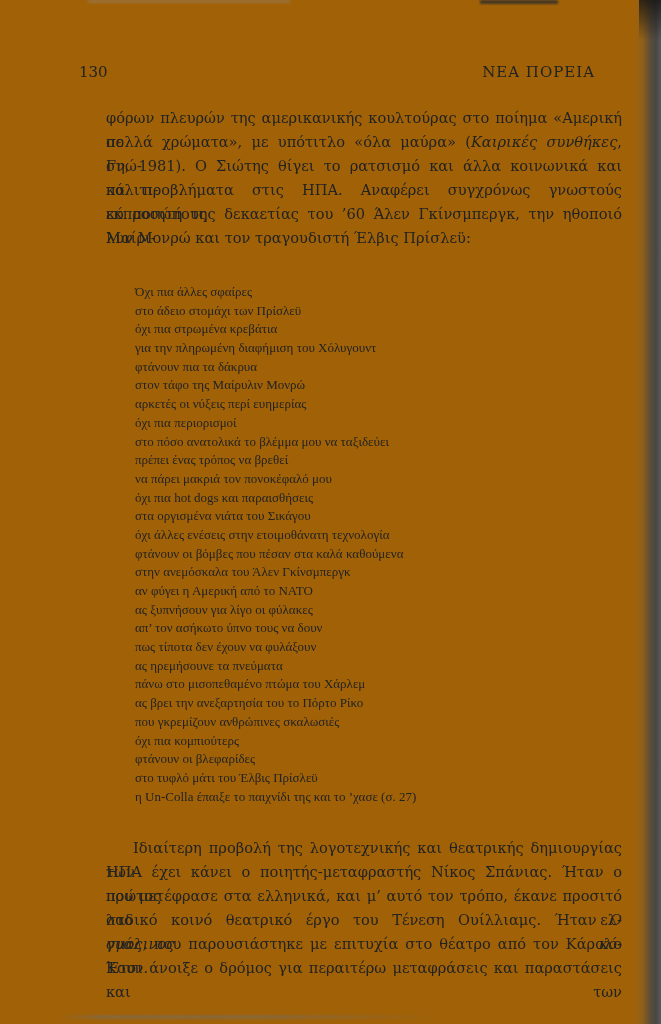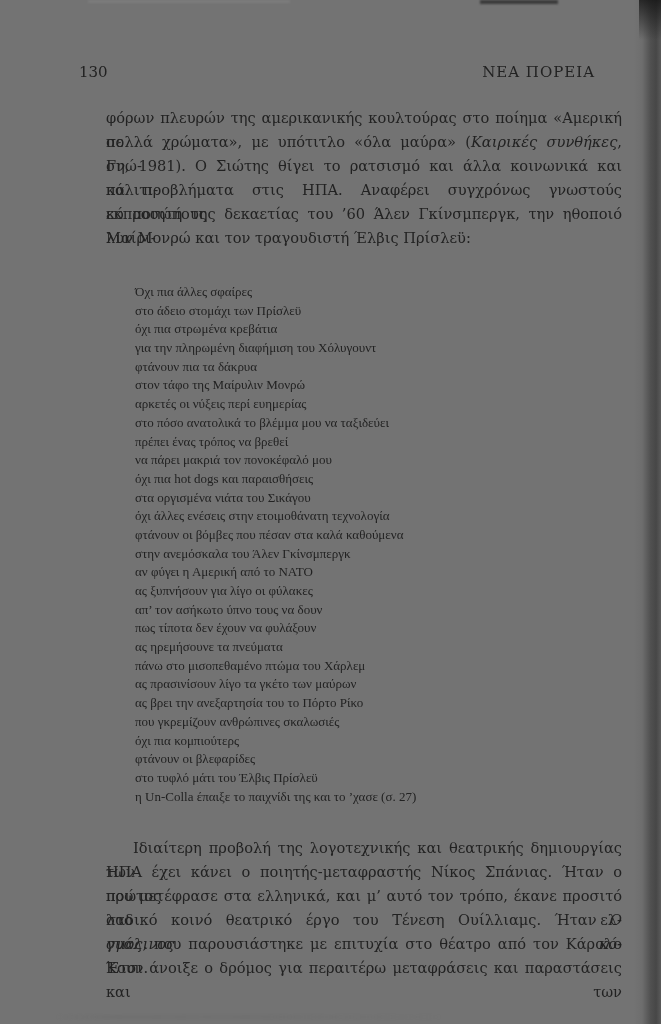--- a/index.html
+++ b/index.html
@@ -1,18 +1,18 @@
 <!DOCTYPE html>
 <html lang="el"><head>
 <meta charset="utf-8">
 <style>
   html,body{margin:0;padding:0;background:#ffffff;}
   .page{
     position:relative;width:661px;height:1024px;
-    background:#737373;overflow:hidden;
+    background:#a16207;overflow:hidden;
     font-family:"DejaVu Serif", serif;color:#222222;
   }
   .page-header{
     position:absolute;top:62px;left:79px;width:516px;height:20px;
     display:flex;justify-content:space-between;align-items:baseline;
     font-size:15px;line-height:20px;
   }
   .running-head{letter-spacing:1px;}
   .para{position:absolute;left:80px;width:516px;font-size:14.6px;line-height:24px;margin-left:26px;}
   .para-intro{top:106px;}
@@ -75,35 +75,35 @@
     </div>
 
   <div class="poem">
       <div class="poemline"><span>Όχι πια άλλες σφαίρες</span></div>
       <div class="poemline"><span>στο άδειο στομάχι των Πρίσλεϋ</span></div>
       <div class="poemline"><span>όχι πια στρωμένα κρεβάτια</span></div>
       <div class="poemline"><span>για την πληρωμένη διαφήμιση του Χόλυγουντ</span></div>
       <div class="poemline"><span>φτάνουν πια τα δάκρυα</span></div>
       <div class="poemline"><span>στον τάφο της Μαίρυλιν Μονρώ</span></div>
       <div class="poemline"><span>αρκετές οι νύξεις περί ευημερίας</span></div>
+      <div class="poemline"><span>όχι πια περιορισμοί</span></div>
       <div class="poemline"><span>στο πόσο ανατολικά το βλέμμα μου να ταξιδεύει</span></div>
       <div class="poemline"><span>πρέπει ένας τρόπος να βρεθεί</span></div>
       <div class="poemline"><span>να πάρει μακριά τον πονοκέφαλό μου</span></div>
       <div class="poemline"><span>όχι πια hot dogs και παραισθήσεις</span></div>
       <div class="poemline"><span>στα οργισμένα νιάτα του Σικάγου</span></div>
       <div class="poemline"><span>όχι άλλες ενέσεις στην ετοιμοθάνατη τεχνολογία</span></div>
       <div class="poemline"><span>φτάνουν οι βόμβες που πέσαν στα καλά καθούμενα</span></div>
       <div class="poemline"><span>στην ανεμόσκαλα του Άλεν Γκίνσμπεργκ</span></div>
       <div class="poemline"><span>αν φύγει η Αμερική από το ΝΑΤΟ</span></div>
       <div class="poemline"><span>ας ξυπνήσουν για λίγο οι φύλακες</span></div>
       <div class="poemline"><span>απ’ τον ασήκωτο ύπνο τους να δουν</span></div>
       <div class="poemline"><span>πως τίποτα δεν έχουν να φυλάξουν</span></div>
       <div class="poemline"><span>ας ηρεμήσουνε τα πνεύματα</span></div>
       <div class="poemline"><span>πάνω στο μισοπεθαμένο πτώμα του Χάρλεμ</span></div>
-      <div class="poemline"><span>ας πρασινίσουν λίγο τα γκέτο των μαύρων</span></div>
       <div class="poemline"><span>ας βρει την ανεξαρτησία του το Πόρτο Ρίκο</span></div>
       <div class="poemline"><span>που γκρεμίζουν ανθρώπινες σκαλωσιές</span></div>
       <div class="poemline"><span>όχι πια κομπιούτερς</span></div>
       <div class="poemline"><span>φτάνουν οι βλεφαρίδες</span></div>
       <div class="poemline"><span>στο τυφλό μάτι του Έλβις Πρίσλεϋ</span></div>
       <div class="poemline"><span>η Un-Colla έπαιξε το παιχνίδι της και το ’χασε (σ. 27)</span></div>
     </div>
 
   <div class="para para-closing">
       <div class="bodyline j"><span>Ιδιαίτερη προβολή της λογοτεχνικής και θεατρικής δημιουργίας των</span></div>

